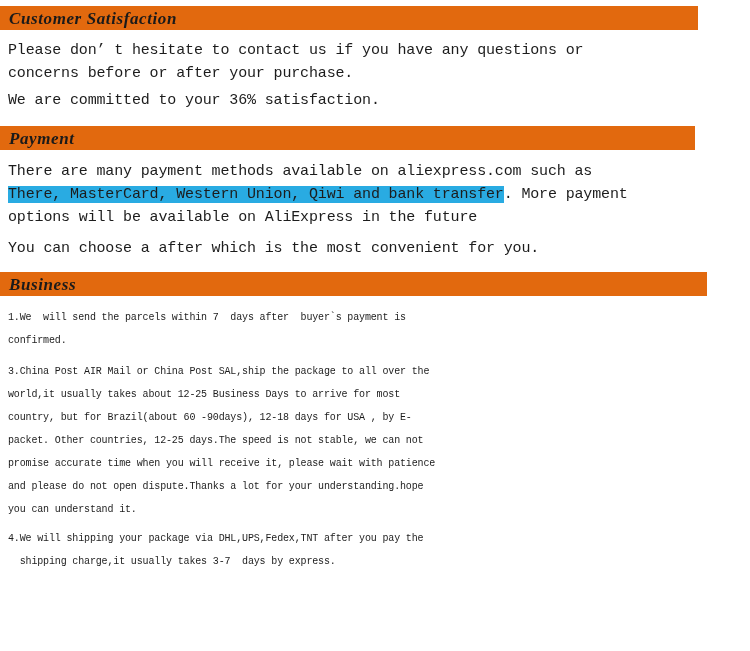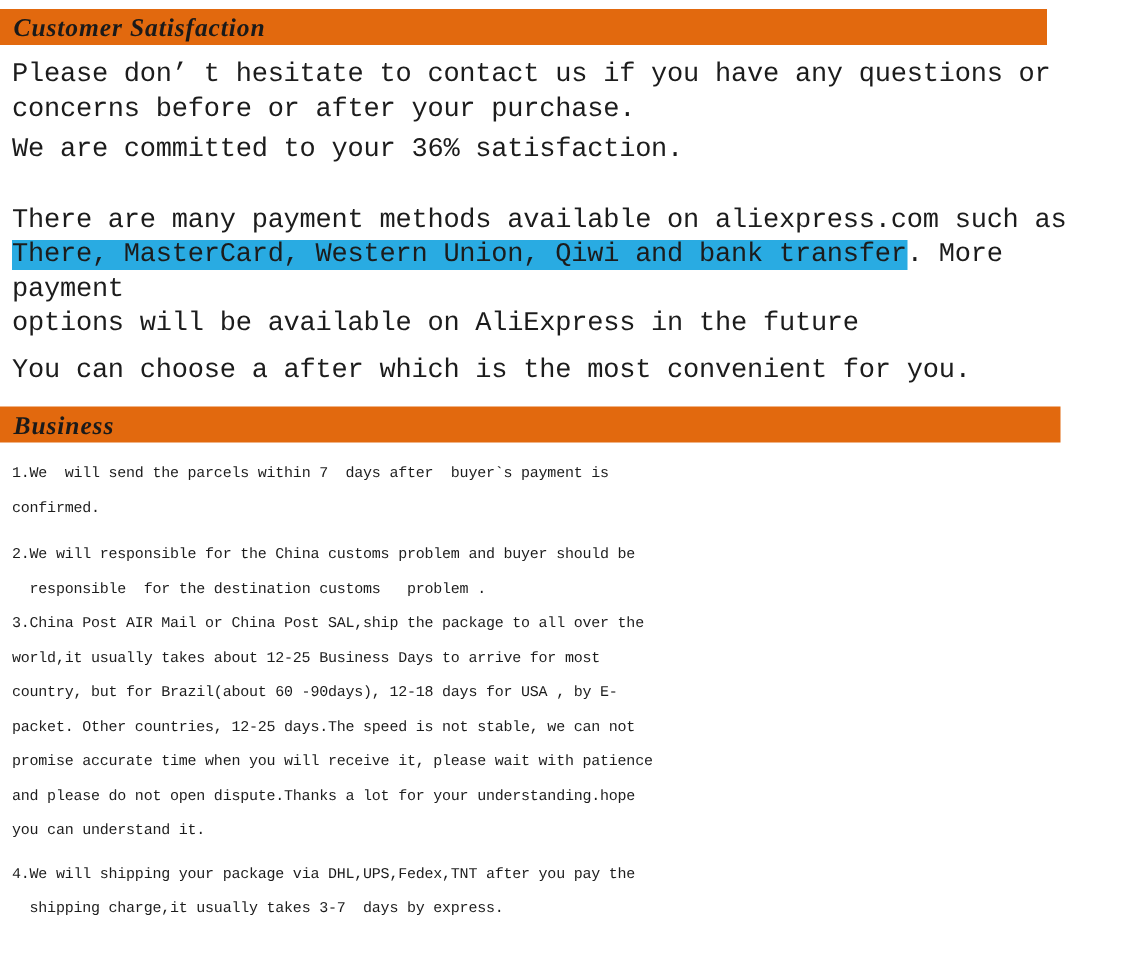--- a/index.html
+++ b/index.html
@@ -41,21 +41,21 @@
     color: #1a1a1a;
     white-space: nowrap;
   }
   .bar-customer { width: 698px; }
   .bar-payment  { width: 695px; }
   .bar-shipping { width: 707px; }
 
   
   .body-text {
     font-family: "Liberation Mono", "DejaVu Sans Mono", monospace;
-    font-size: 18px;
+    font-size: 15px;
     line-height: 23px;
     color: #1c1c1c;
     letter-spacing: -0.15px;
     padding-left: 8px;
     padding-right: 10px;
     box-sizing: border-box;
     white-space: pre-wrap;
   }
   .para { margin: 0; }
 
@@ -102,20 +102,23 @@
 
   <p class="body-text para">Please don’ t hesitate to contact us if you have any questions or
 concerns before or after your purchase.</p>
 
   <div class="sp-4"></div>
 
   <p class="body-text para">We are committed to your 36% satisfaction.</p>
 
   <div class="sp-14"></div>
 
+  <div class="section-bar bar-payment">
+    <span class="bar-title">Payment</span>
+  </div>
 
   <div class="sp-10"></div>
 
   <p class="body-text para">There are many payment methods available on aliexpress.com such as</p>
 
   <p class="body-text para"><span class="highlight">There, MasterCard, Western Union, Qiwi and bank transfer</span><span>. More payment
 options will be available on AliExpress in the future</span></p>
 
   <div class="sp-8"></div>
 
@@ -127,22 +130,20 @@
     <span class="bar-title">Business</span>
   </div>
 
   <div class="sp-10"></div>
 
   <p class="list-item"><span>1.</span><span>We  will send the parcels within 7  days after  buyer`s payment is
 confirmed.</span></p>
 
   <div class="sp-8"></div>
 
-  <p class="list-item"><span>2.</span><span>We will responsible for the China customs problem and buyer should be
-  responsible  for the destination customs   problem .</span></p>
 
   <p class="list-item"><span>3.</span><span>China Post AIR Mail or China Post SAL,ship the package to all over the
 world,it usually takes about 12-25 Business Days to arrive for most
 country, but for Brazil(about 60 -90days), 12-18 days for USA , by E-
 packet. Other countries, 12-25 days.The speed is not stable, we can not
 promise accurate time when you will receive it, please wait with patience
 and please do not open dispute.Thanks a lot for your understanding.hope
 you can understand it.</span></p>
 
   <div class="sp-6"></div>

